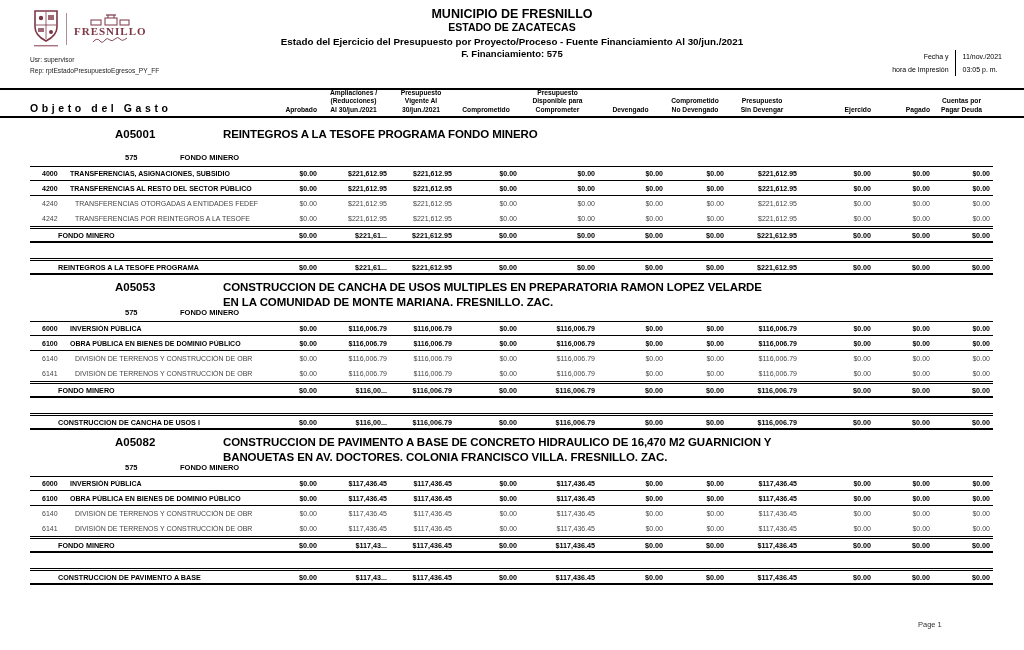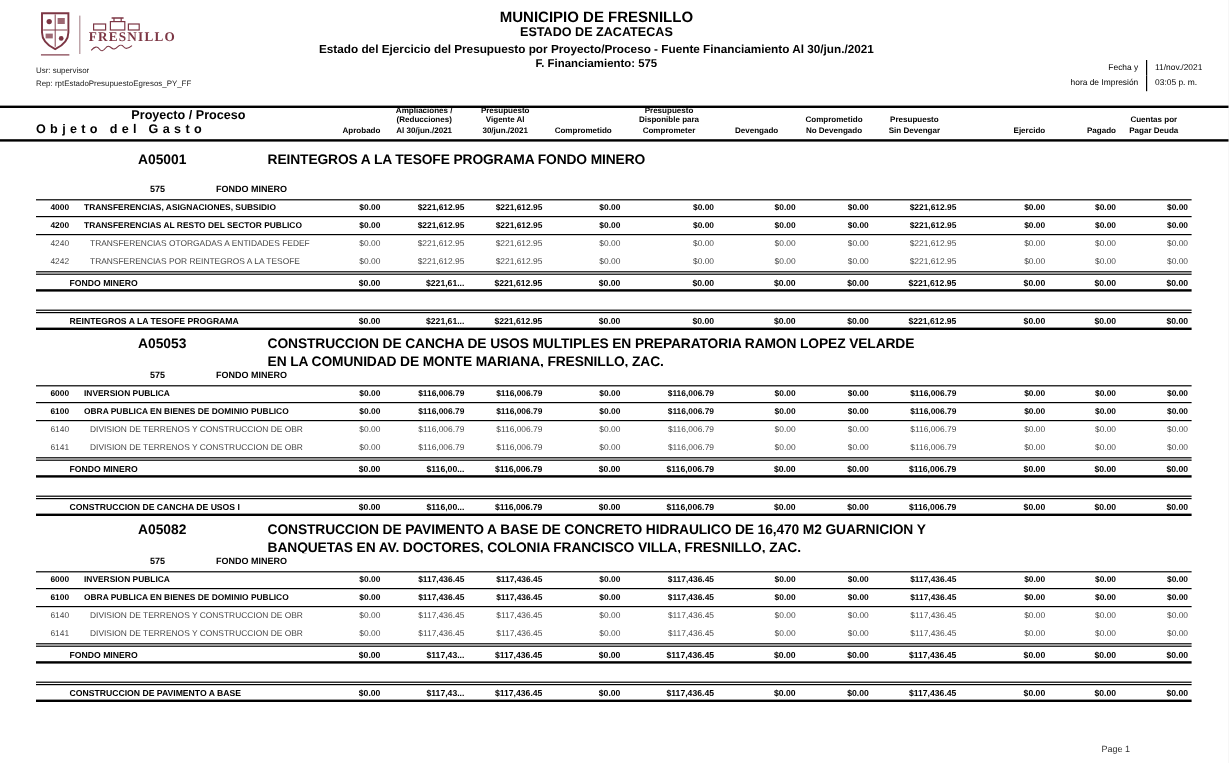--- a/index.html
+++ b/index.html
@@ -6,26 +6,26 @@
   html,body { background:#e8e8e8; }
   .page {
     position:relative; width:1024px; height:650px; background:#fff;
     font-family:"Liberation Sans", sans-serif; color:#000; overflow:hidden;
     margin:0 auto;
   }
   
   .logo-wrap { position:absolute; top:10px; left:33px; display:flex; align-items:center; gap:7px; }
   .crest-col { display:flex; flex-direction:column; align-items:center; gap:2px; }
   .logo-div { width:1px; height:32px; background:#b09096; }
-  .wordmark-col { display:flex; flex-direction:column; }
+  .wordmark-col { display:flex; flex-direction:column; align-items:center; }
   .wordmark { font-family:"Liberation Serif", serif; font-weight:bold; font-size:11px;
               letter-spacing:1px; color:#7c3644; line-height:11px; }
   .meta { position:absolute; left:30px; font-size:6.6px; color:#222; }
   .meta.usr { top:56px; } .meta.rep { top:67px; }
-  .titles { position:absolute; top:7px; left:165px; width:664px; text-align:center; }
+  .titles { position:absolute; top:7px; left:180px; width:664px; text-align:center; }
   .t1 { font-size:12.5px; font-weight:bold; }
   .t2 { font-size:10.5px; font-weight:bold; }
   .t3 { font-size:9.8px; font-weight:bold; margin-top:3px;text-align:center; }
   .t4 { font-size:9.5px; font-weight:bold; margin-top:1px; }
   .datebox { position:absolute; top:50px; right:22px; display:grid;
              grid-template-columns:auto auto; font-size:7px; line-height:13px; }
   .dl { text-align:right; padding-right:6px; border-right:1px solid #000; }
   .dv { padding-left:7px; }
   
   .colheader { position:absolute; top:88px; left:0; width:1024px; height:30px;
@@ -116,21 +116,20 @@
 
   <div class="datebox">
     <div class="dl">Fecha y</div>
     <div class="dv">11/nov./2021</div>
     <div class="dl">hora de Impresión</div>
     <div class="dv">03:05 p. m.</div>
   </div>
 
   <div class="colheader">
     <div class="lh">
-      <div class="l1">Proyecto / Proceso</div>
       <div class="l2">Objeto del Gasto</div>
     </div>
     <div class="hc v0 ra">Aprobado</div>
     <div class="hc v1">Ampliaciones /
 (Reducciones)
 Al 30/jun./2021</div>
     <div class="hc v2">Presupuesto
 Vigente Al
 30/jun./2021</div>
     <div class="hc v3">Comprometido</div>

